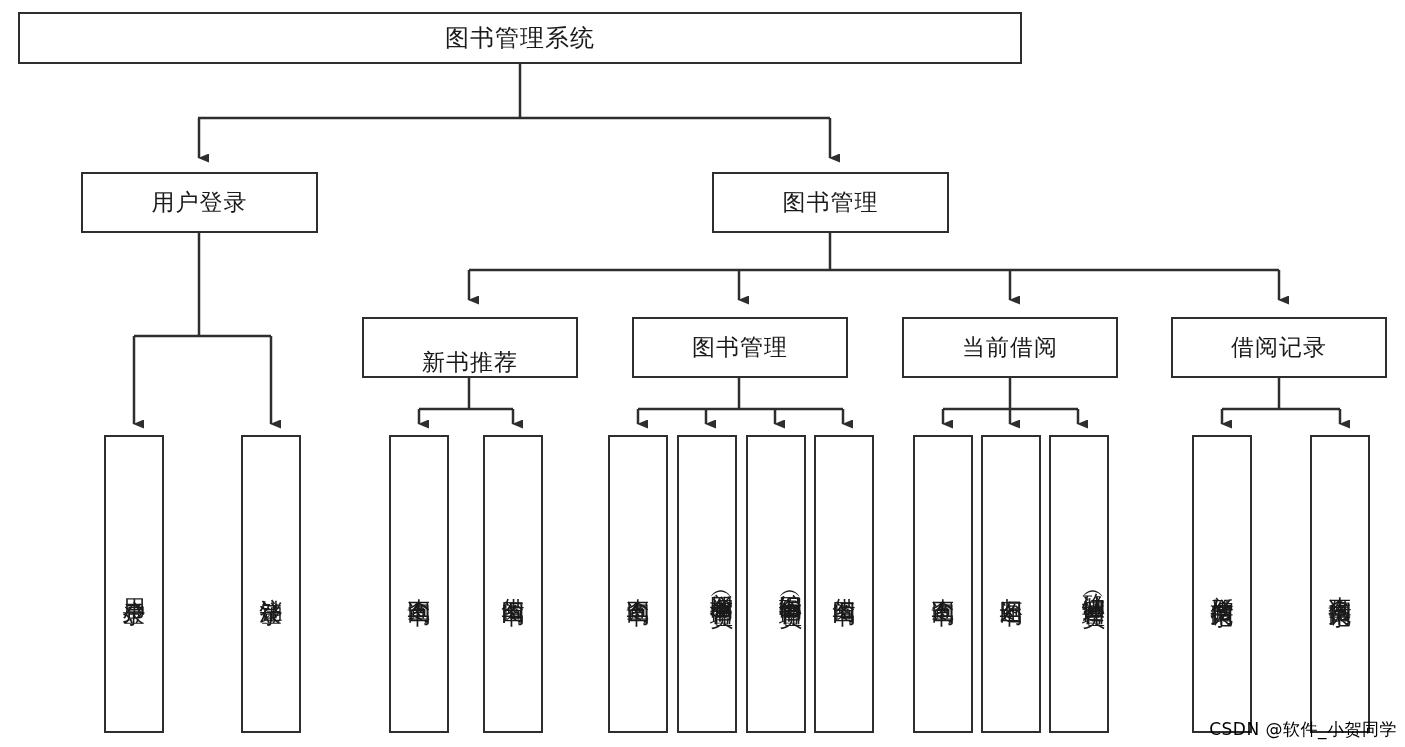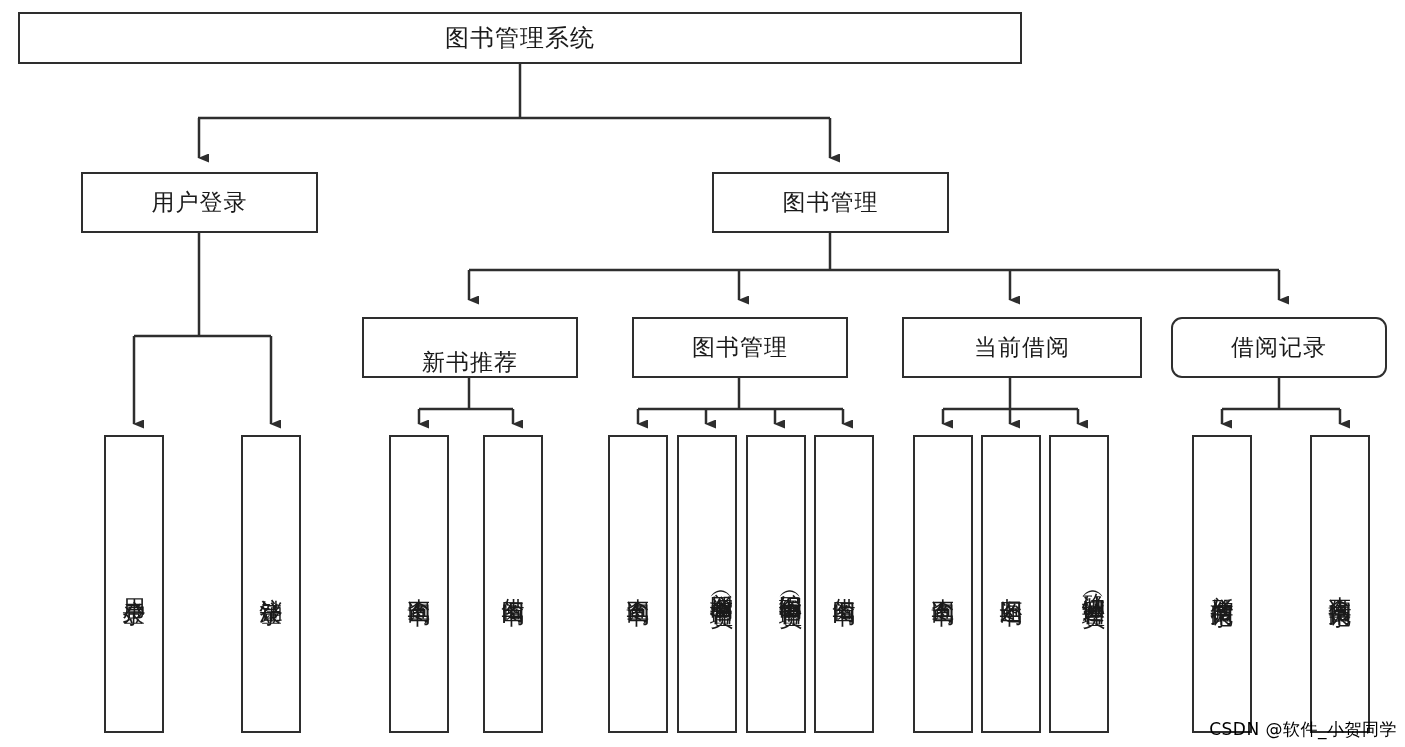--- a/index.html
+++ b/index.html
@@ -149,24 +149,24 @@
   <div class="node horizontal" style="left:712px; top:172px; width:237px; height:61px;">
     <span class="node-label">图书管理</span>
   </div>
 
   <div class="node horizontal" style="left:362px; top:317px; width:216px; height:61px;align-items:flex-end;">
     <span class="node-label">新书推荐</span>
   </div>
   <div class="node horizontal" style="left:632px; top:317px; width:216px; height:61px;">
     <span class="node-label">图书管理</span>
   </div>
-  <div class="node horizontal" style="left:902px; top:317px; width:240px; height:61px;">
+  <div class="node horizontal" style="left:902px; top:317px; width:216px; height:61px;">
     <span class="node-label">当前借阅</span>
   </div>
-  <div class="node horizontal" style="left:1171px; top:317px; width:216px; height:61px;border-radius:11px;">
+  <div class="node horizontal" style="left:1171px; top:317px; width:216px; height:61px;">
     <span class="node-label">借阅记录</span>
   </div>
 
   <div class="node vertical" style="left:104px; top:435px; width:60px; height:298px; align-items:center;">
     <span class="node-label">用户登录</span>
   </div>
   <div class="node vertical" style="left:241px; top:435px; width:60px; height:298px; align-items:center;">
     <span class="node-label">注销登录</span>
   </div>
 

